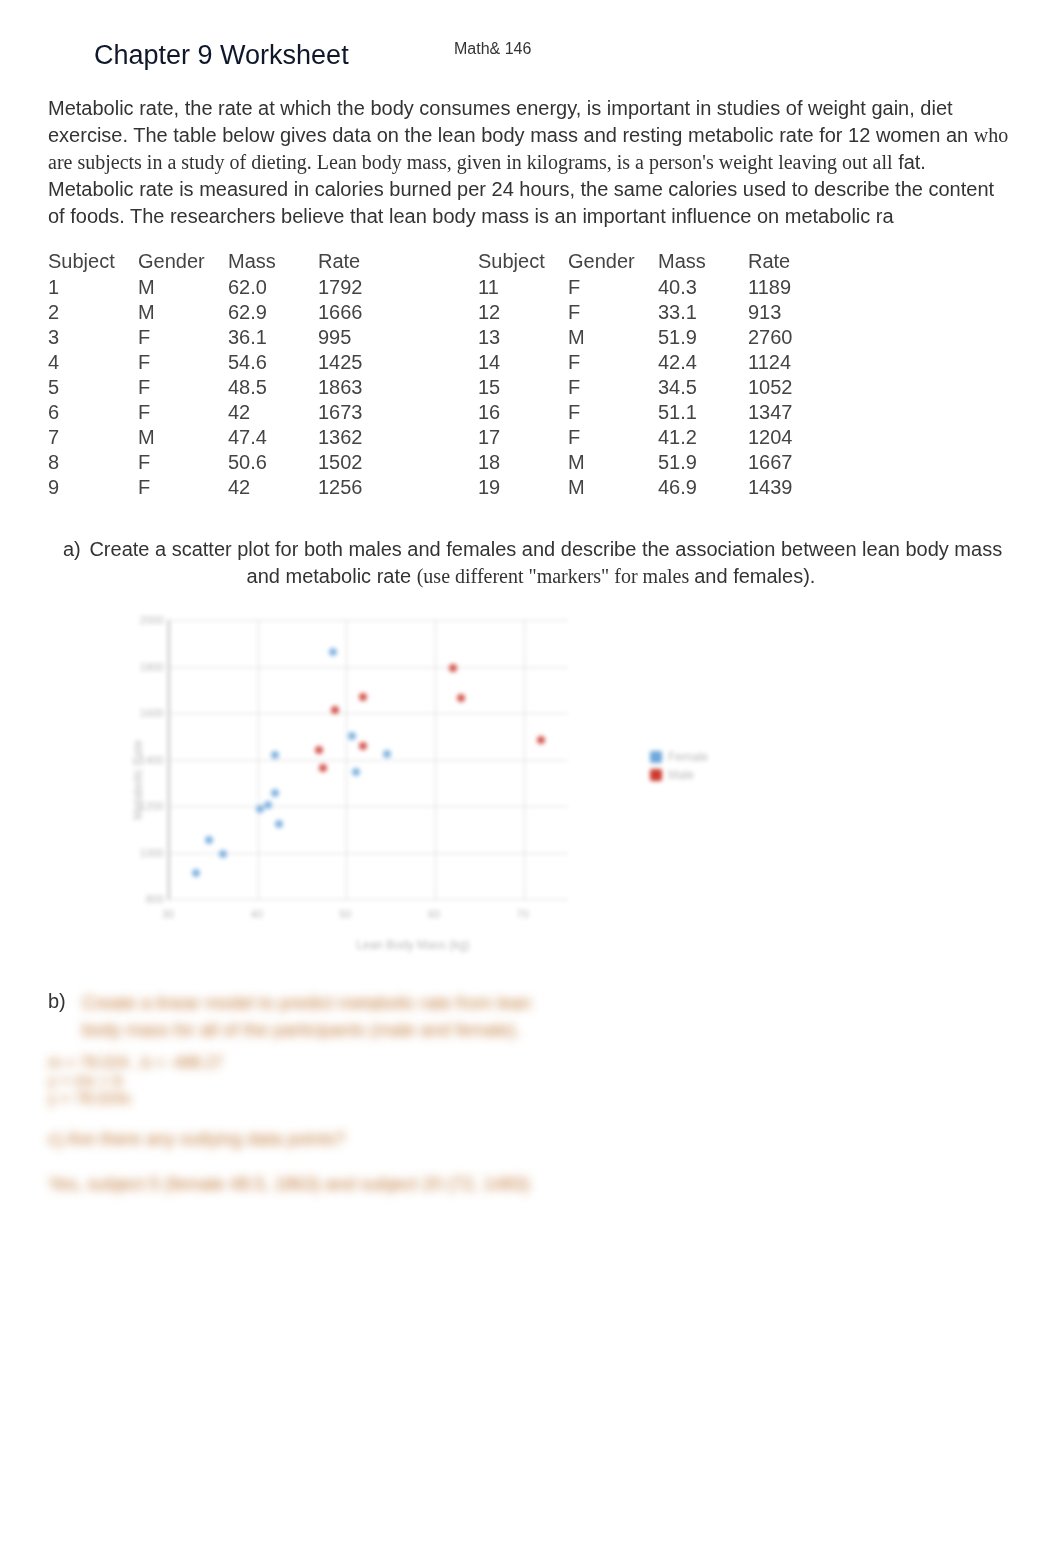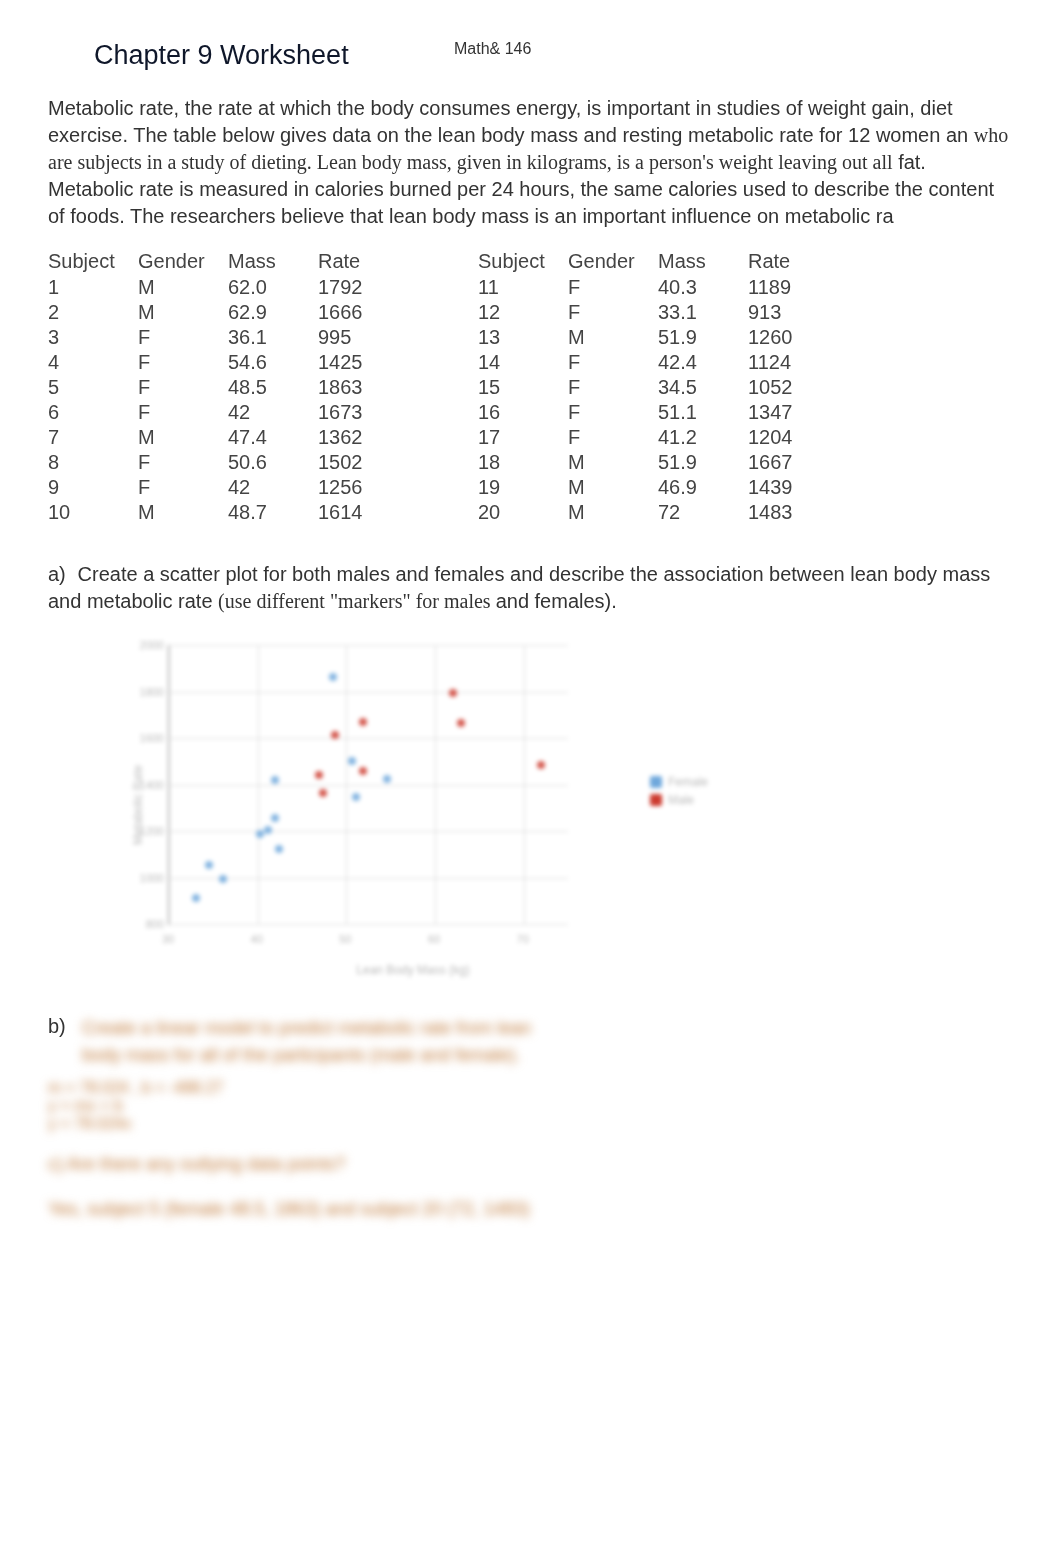--- a/index.html
+++ b/index.html
@@ -55,20 +55,21 @@
   }
   .col-subject { width: 90px; margin-top: 24px; }
   .col-gender  { width: 90px; }
   .col-mass    { width: 90px; }
   .col-rate    { width: 100px; }
   .spacer-col  { width: 24px; }
   .question {
     font-size: 20px;
     line-height: 1.35;
     margin-bottom: 10px;
+    text-align: center;
   }
   .question .label {
     display: inline-block;
     width: 24px;
   }
   .question .serif {
     font-family: "Times New Roman", Times, serif;
   }
   .chart-box {
     width: 650px;
@@ -213,21 +214,21 @@
       </tr>
       <tr>
         <td>3</td>
         <td>F</td>
         <td>36.1</td>
         <td>995</td>
         <td class="spacer-col"></td>
         <td>13</td>
         <td>M</td>
         <td>51.9</td>
-        <td>1260</td>
+        <td>2760</td>
       </tr>
       <tr>
         <td>4</td>
         <td>F</td>
         <td>54.6</td>
         <td>1425</td>
         <td class="spacer-col"></td>
         <td>14</td>
         <td>F</td>
         <td>42.4</td>
@@ -280,31 +281,20 @@
       <tr>
         <td>9</td>
         <td>F</td>
         <td>42</td>
         <td>1256</td>
         <td class="spacer-col"></td>
         <td>19</td>
         <td>M</td>
         <td>46.9</td>
         <td>1439</td>
-      </tr>
-      <tr>
-        <td>10</td>
-        <td>M</td>
-        <td>48.7</td>
-        <td>1614</td>
-        <td class="spacer-col"></td>
-        <td>20</td>
-        <td>M</td>
-        <td>72</td>
-        <td>1483</td>
       </tr>
     </tbody>
 </table>
 
 <div class="question">
   <span class="label">a)</span>
   <span>Create a scatter plot for both males and females and describe the association between lean body mass and metabolic rate </span><span class="serif">(use different "markers" for males </span><span>and females).</span>
 </div>
 
 <div class="chart-box">

